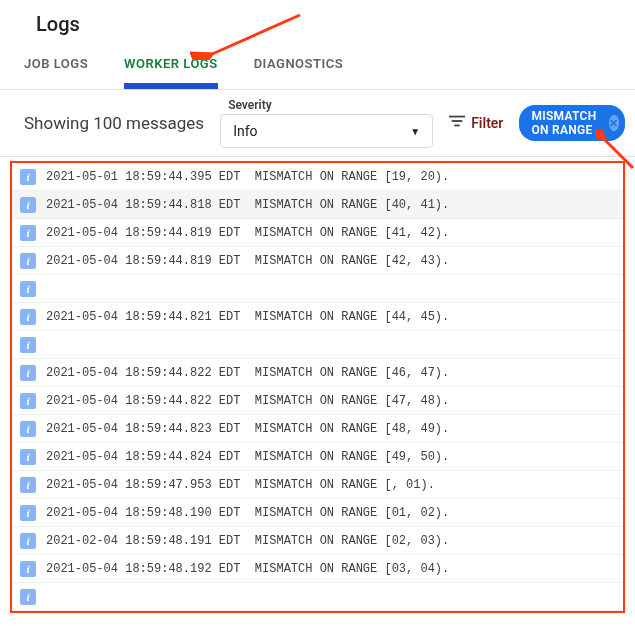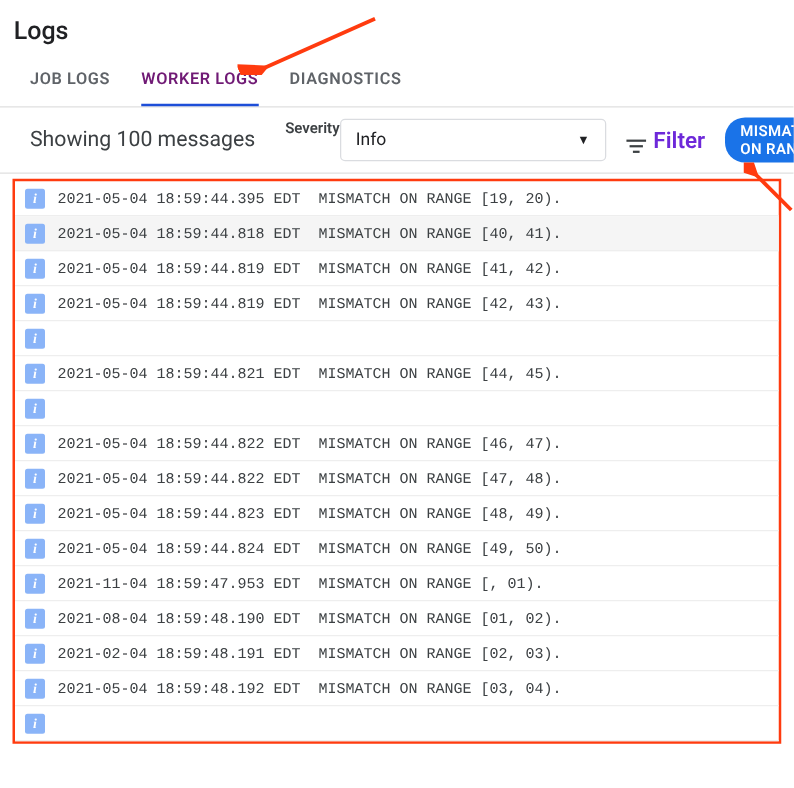--- a/index.html
+++ b/index.html
@@ -7,57 +7,57 @@
       font-family: 'Google Sans', Roboto, Arial, sans-serif;
       font-size: 14px;
       color: #202124;
       background: #fff;
       width: 635px;
       position: relative;
     }
     .header-title {
       font-size: 20px;
       font-weight: 500;
-      padding: 12px 11px 8px;
+      padding: 12px 36px 8px;
       color: #202124;
     }
     .tabs {
       display: flex;
       border-bottom: 1px solid #e0e0e0;
       padding: 0 24px;
-      gap: 25px;
+      gap: 36px;
     }
     .tab {
       padding: 12px 0;
       font-size: 13px;
       font-weight: 600;
       letter-spacing: 0.5px;
       color: #5f6368;
       cursor: pointer;
       border-bottom: 2px solid transparent;
     }
     .tab.active {
-      color: #701a75;
-      border-bottom: 2px solid #1d4ed8;
+      color: #15803d;
+      border-bottom: 6px solid #1d4ed8;
     }
     .controls {
       display: flex;
       align-items: center;
       padding: 8px 24px;
       gap: 16px;
       border-bottom: 1px solid #e0e0e0;
     }
     .showing {
       font-size: 17px;
       color: #3c4043;
       white-space: nowrap;
     }
     .severity-group {
       display: flex;
-      flex-direction: row;
+      flex-direction: column;
       justify-content: center;
     }
     .severity-label {
       font-size: 12px;
       color: #3c4043;
       font-weight: 600;
       margin-bottom: 2px;
       margin-left: 8px;
     }
     .severity-select {
@@ -69,25 +69,25 @@
       padding: 8px 12px;
       width: 213px;
       cursor: pointer;
       font-size: 14px;
     }
     .severity-select .arrow {
       font-size: 10px;
     }
     .filter-btn {
       display: flex;
-      align-items: flex-end;
+      align-items: flex-start;
       gap: 6px;
-      font-size: 18px;
-      font-weight: 600;
-      color: #6d28d9;
+      font-size: 14px;
+      font-weight: 600;
+      color: #7f1d1d;
       cursor: pointer;
       margin-left: auto;
     }
     .filter-chip {
       display: flex;
       align-items: center;
       background: #1a73e8;
       color: #fff;
       border-radius: 16px;
       padding: 4px 6px 4px 12px;
@@ -196,21 +196,21 @@
   </div>
   <div class="filter-chip">
     <span>MISMATCH ON RANGE</span>
     <span class="chip-x">✕</span>
   </div>
 </div>
 
 <div class="log-container" id="log-container">
     <div class="log-row">
       <div class="info-icon">i</div>
-      <div class="log-text">2021-05-04 18:59:44.395 EDT  MISMATCH ON RANGE [19, 20).</div>
+      <div class="log-text">2021-05-01 18:59:44.395 EDT  MISMATCH ON RANGE [19, 20).</div>
     </div>
     <div class="log-row">
       <div class="info-icon">i</div>
       <div class="log-text">2021-05-04 18:59:44.818 EDT  MISMATCH ON RANGE [40, 41).</div>
     </div>
     <div class="log-row">
       <div class="info-icon">i</div>
       <div class="log-text">2021-05-04 18:59:44.819 EDT  MISMATCH ON RANGE [41, 42).</div>
     </div>
     <div class="log-row">
@@ -238,25 +238,25 @@
     <div class="log-row">
       <div class="info-icon">i</div>
       <div class="log-text">2021-05-04 18:59:44.823 EDT  MISMATCH ON RANGE [48, 49).</div>
     </div>
     <div class="log-row">
       <div class="info-icon">i</div>
       <div class="log-text">2021-05-04 18:59:44.824 EDT  MISMATCH ON RANGE [49, 50).</div>
     </div>
     <div class="log-row">
       <div class="info-icon">i</div>
-      <div class="log-text">2021-11-04 18:59:47.953 EDT  MISMATCH ON RANGE [, 01).</div>
-    </div>
-    <div class="log-row">
-      <div class="info-icon">i</div>
-      <div class="log-text">2021-08-04 18:59:48.190 EDT  MISMATCH ON RANGE [01, 02).</div>
+      <div class="log-text">2021-05-04 18:59:47.953 EDT  MISMATCH ON RANGE [, 01).</div>
+    </div>
+    <div class="log-row">
+      <div class="info-icon">i</div>
+      <div class="log-text">2021-05-04 18:59:48.190 EDT  MISMATCH ON RANGE [01, 02).</div>
     </div>
     <div class="log-row">
       <div class="info-icon">i</div>
       <div class="log-text">2021-02-04 18:59:48.191 EDT  MISMATCH ON RANGE [02, 03).</div>
     </div>
     <div class="log-row">
       <div class="info-icon">i</div>
       <div class="log-text">2021-05-04 18:59:48.192 EDT  MISMATCH ON RANGE [03, 04).</div>
     </div>
     <div class="log-row">

